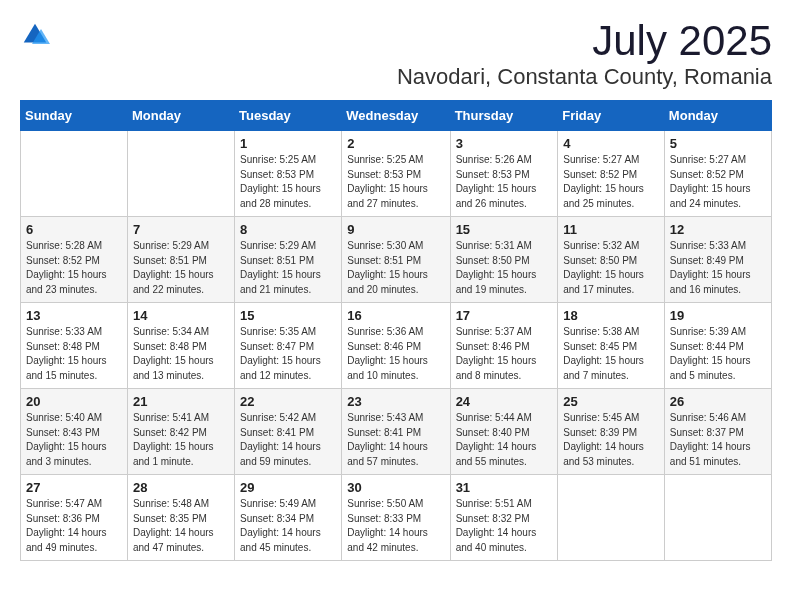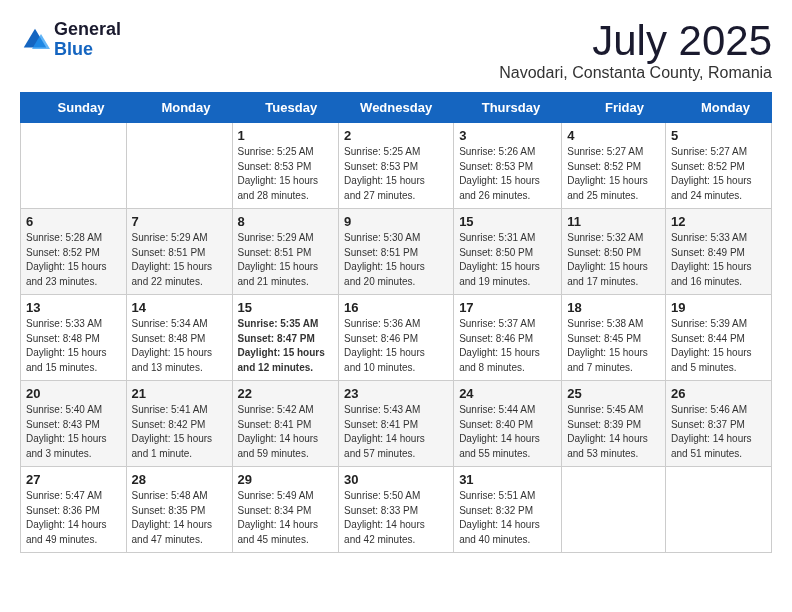--- a/index.html
+++ b/index.html
@@ -43,36 +43,36 @@
     .title-block {
       text-align: right;
     }
     .month-title {
       font-size: 42px;
       font-weight: normal;
       color: #1a1a2e;
       line-height: 1;
     }
     .location-title {
-      font-size: 16px;
+      font-size: 22px;
       color: #333;
       margin-top: 2px;
     }
     .calendar {
       width: 100%;
       border-collapse: collapse;
       border: 1px solid #ccc;
     }
     .calendar th {
       background-color: #1565c0;
       color: #fff;
       font-size: 13px;
       font-weight: bold;
-      padding: 7px 21px;
-      text-align: right;
+      padding: 7px 4px;
+      text-align: left;
       border: 1px solid #1565c0;
     }
     .calendar td {
       vertical-align: top;
       border: 1px solid #ccc;
       padding: 5px 5px;
       width: 110px;
       min-height: 85px;
       font-size: 10.5px;
       color: #222;
@@ -99,24 +99,20 @@
   </style>
 </head>
 <body>
 
 <div class="header">
   <div class="logo">
     <svg class="logo-icon" viewBox="0 0 40 40">
       <polygon points="20,5 35,30 5,30" fill="#1565c0"></polygon>
       <polygon points="28,12 40,32 16,32" fill="#2196f3" opacity="0.7"></polygon>
     </svg>
-    <div class="logo-text">
-      <span class="logo-general">General</span>
-      <span class="logo-blue">Blue</span>
-    </div>
   </div>
   <div class="title-block">
     <div class="month-title">July 2025</div>
     <div class="location-title">Navodari, Constanta County, Romania</div>
   </div>
 </div>
 
 <table class="calendar">
   <thead>
     <tr>
@@ -230,21 +226,21 @@
         </td>
         <td>
           <span class="day-number">14</span>
           <div class="day-info" style="white-space: pre-line;">Sunrise: 5:34 AM
 Sunset: 8:48 PM
 Daylight: 15 hours
 and 13 minutes.</div>
         </td>
         <td>
           <span class="day-number">15</span>
-          <div class="day-info" style="white-space: pre-line; font-weight: bold;">Sunrise: 5:35 AM
+          <div class="day-info" style="white-space: pre-line;">Sunrise: 5:35 AM
 Sunset: 8:47 PM
 Daylight: 15 hours
 and 12 minutes.</div>
         </td>
         <td>
           <span class="day-number">16</span>
           <div class="day-info" style="white-space: pre-line;">Sunrise: 5:36 AM
 Sunset: 8:46 PM
 Daylight: 15 hours
 and 10 minutes.</div>

